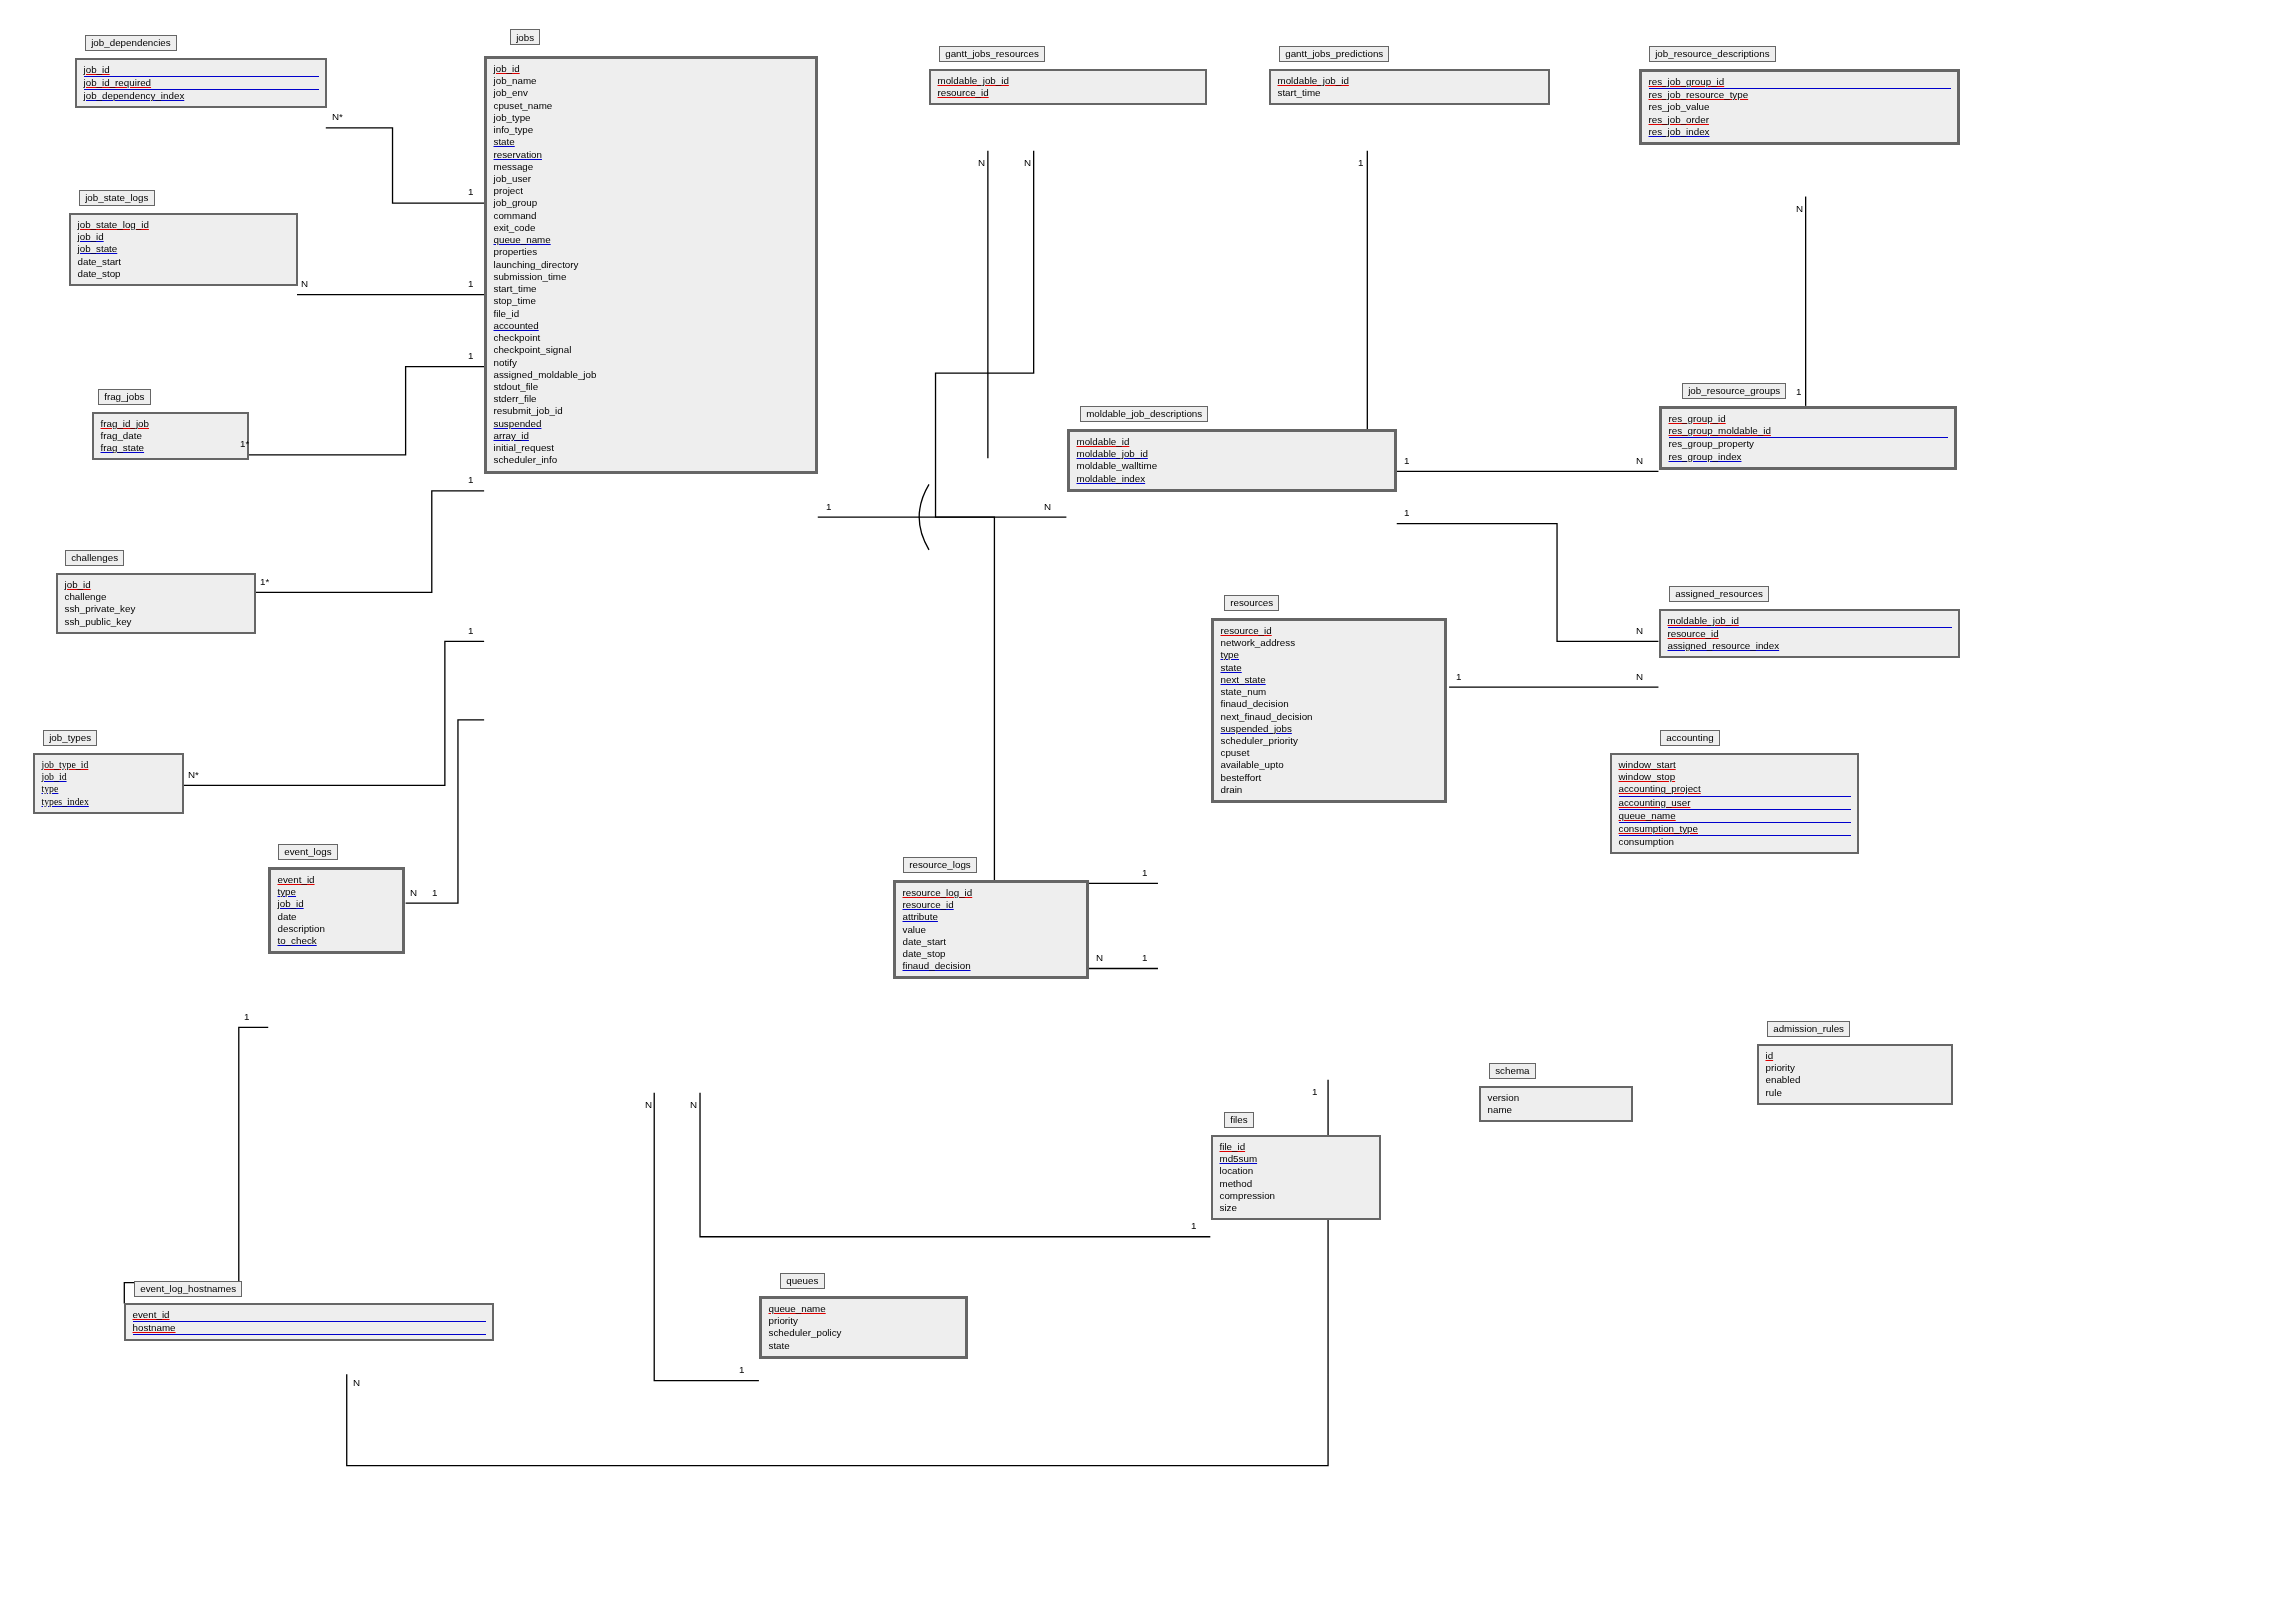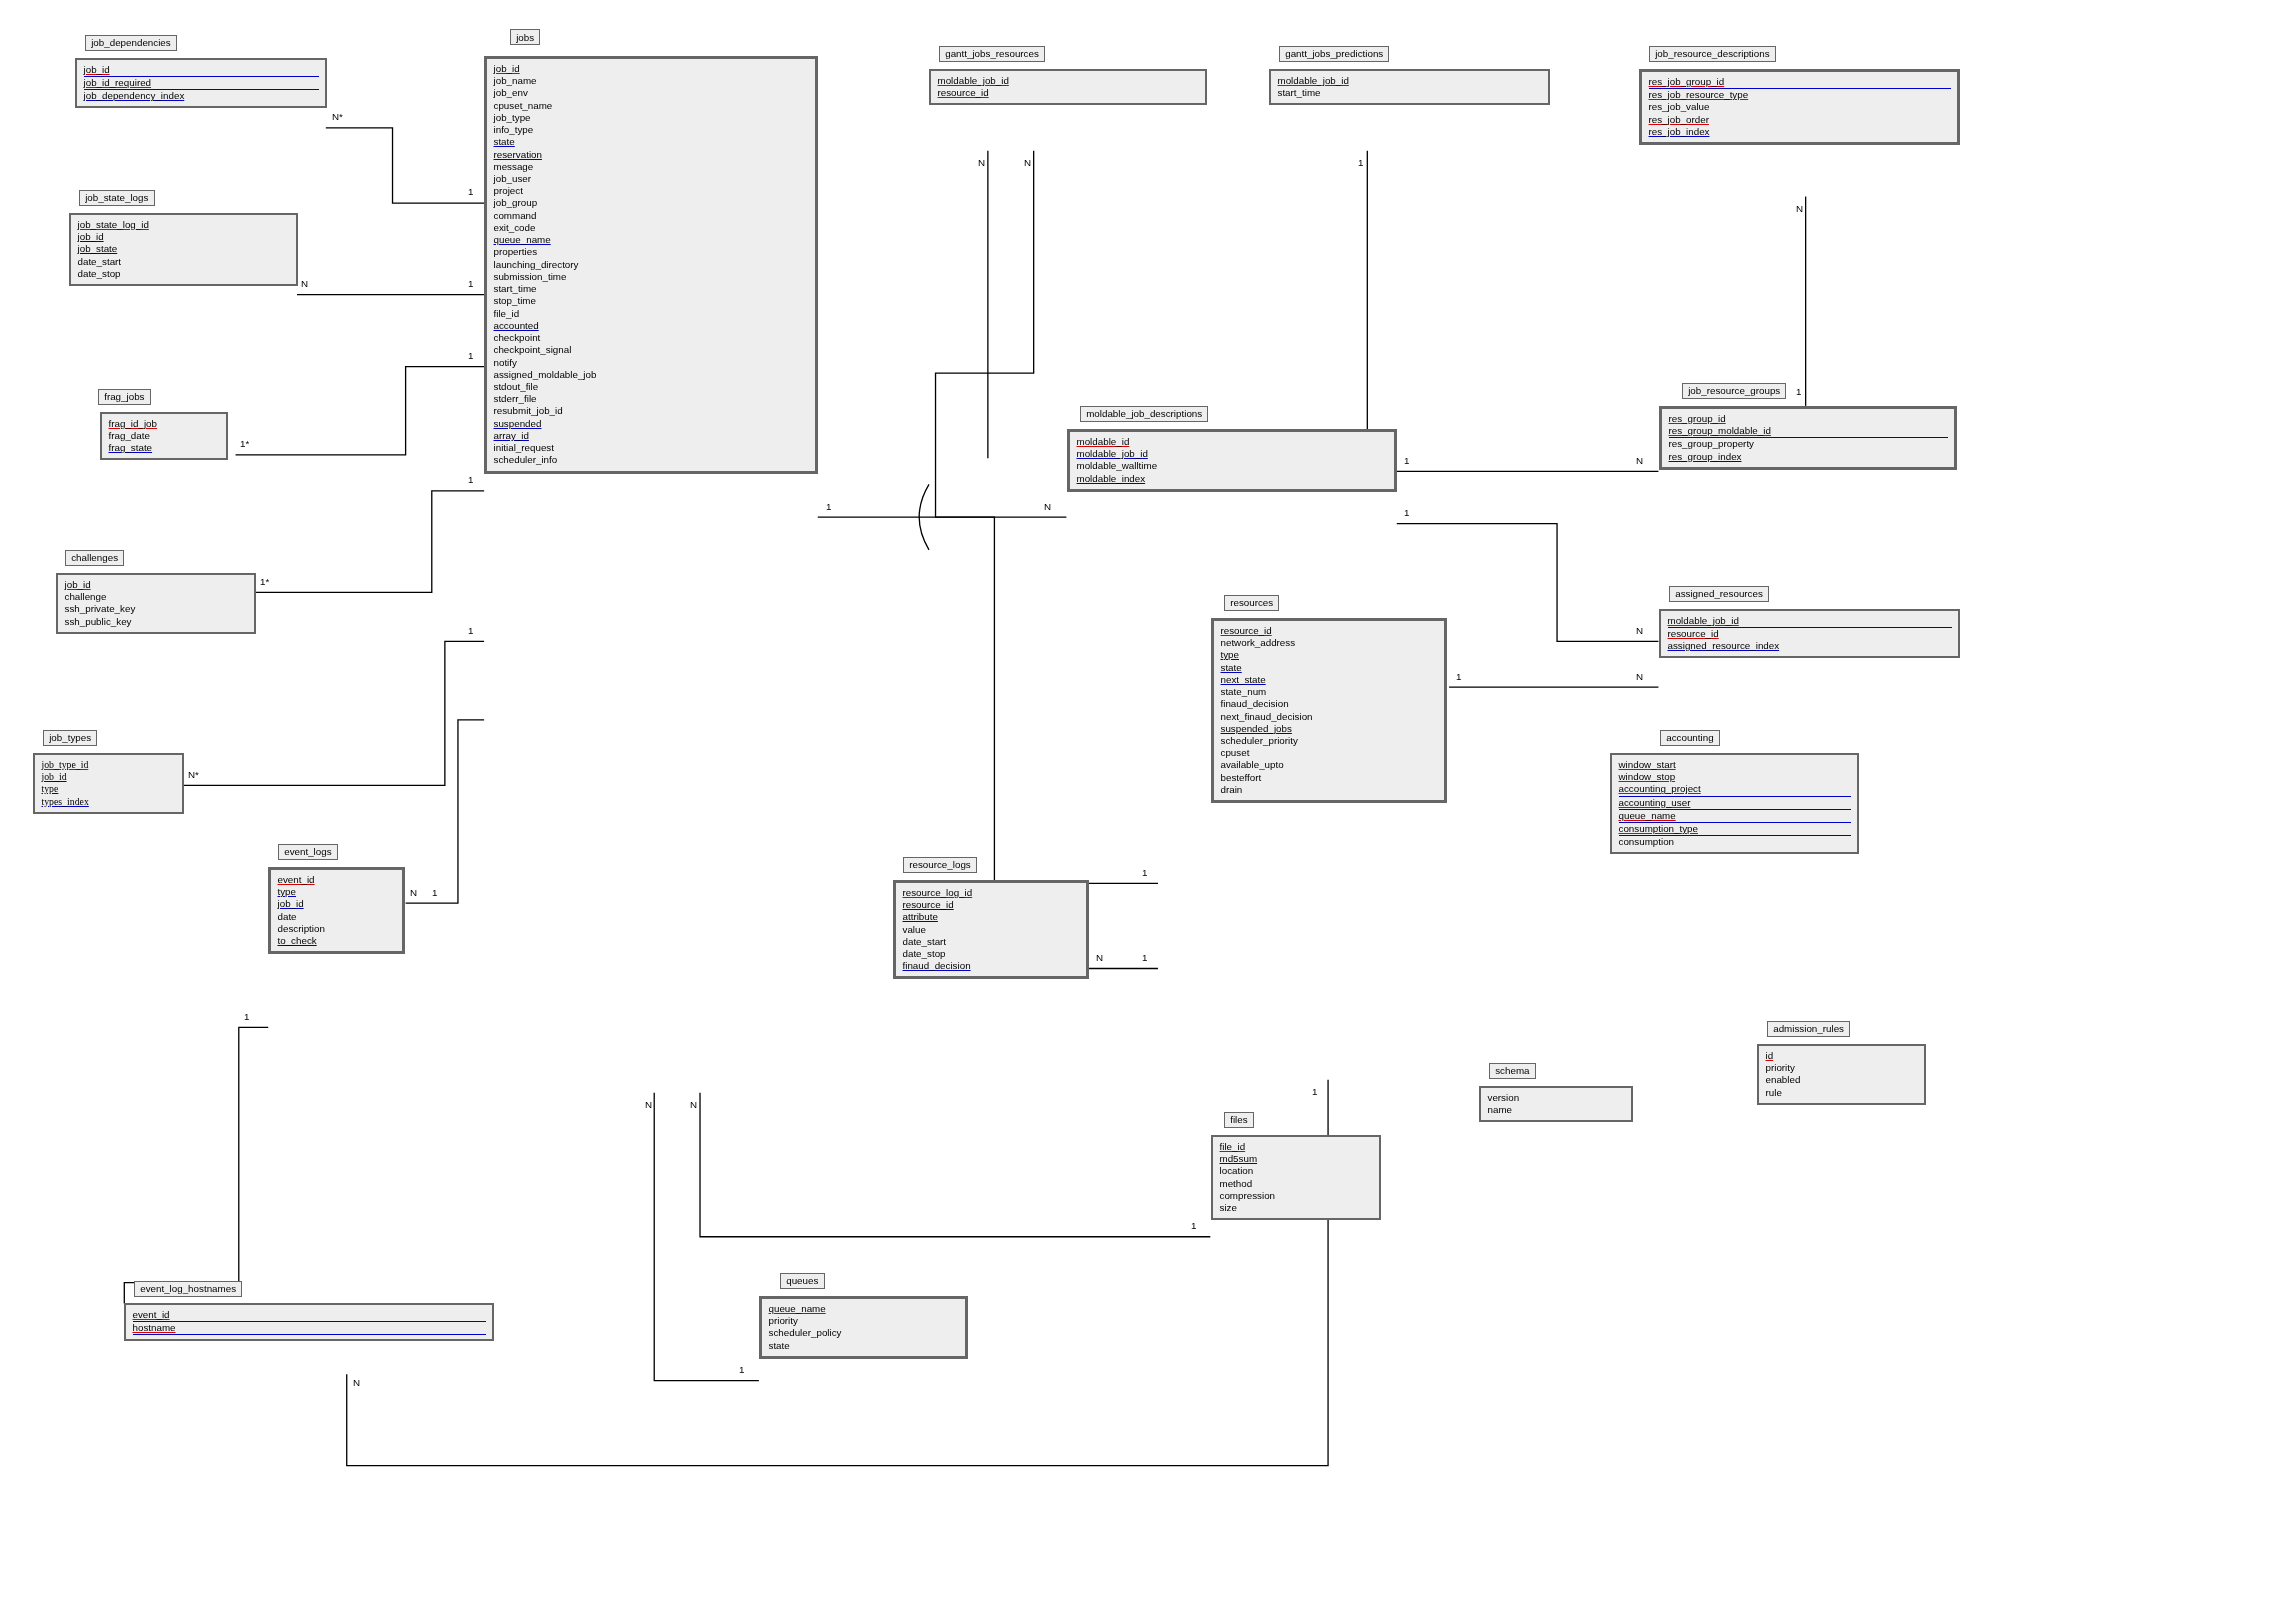--- a/index.html
+++ b/index.html
@@ -114,21 +114,21 @@
 <div class="title" style="left:79px; top:190px;">job_state_logs</div>
 <div class="entity" style="left:69px; top:213px; width:229px;">
   <div class="field pk">job_state_log_id</div>
   <div class="field idx">job_id</div>
   <div class="field idx">job_state</div>
   <div class="field">date_start</div>
   <div class="field">date_stop</div>
 </div>
 
 <div class="title" style="left:98px; top:389px;">frag_jobs</div>
-<div class="entity" style="left:100px; top:412px; width:128px;">
+<div class="entity" style="left:92px; top:412px; width:157px;">
   <div class="field pk">frag_id_job</div>
   <div class="field">frag_date</div>
   <div class="field idx">frag_state</div>
 </div>
 
 <div class="title" style="left:65px; top:550px;">challenges</div>
 <div class="entity" style="left:56px; top:573px; width:200px;">
   <div class="field pk">job_id</div>
   <div class="field">challenge</div>
   <div class="field">ssh_private_key</div>
@@ -274,21 +274,21 @@
   <div class="field pk">resource_log_id</div>
   <div class="field idx">resource_id</div>
   <div class="field idx">attribute</div>
   <div class="field">value</div>
   <div class="field">date_start</div>
   <div class="field">date_stop</div>
   <div class="field idx">finaud_decision</div>
 </div>
 
 <div class="title" style="left:1767px; top:1021px;">admission_rules</div>
-<div class="entity" style="left:1757px; top:1044px; width:169px;">
+<div class="entity" style="left:1757px; top:1044px; width:196px;">
   <div class="field pk">id</div>
   <div class="field">priority</div>
   <div class="field">enabled</div>
   <div class="field">rule</div>
 </div>
 
 <div class="title" style="left:1489px; top:1063px;">schema</div>
 <div class="entity" style="left:1479px; top:1086px; width:154px;">
   <div class="field">version</div>
   <div class="field">name</div>

